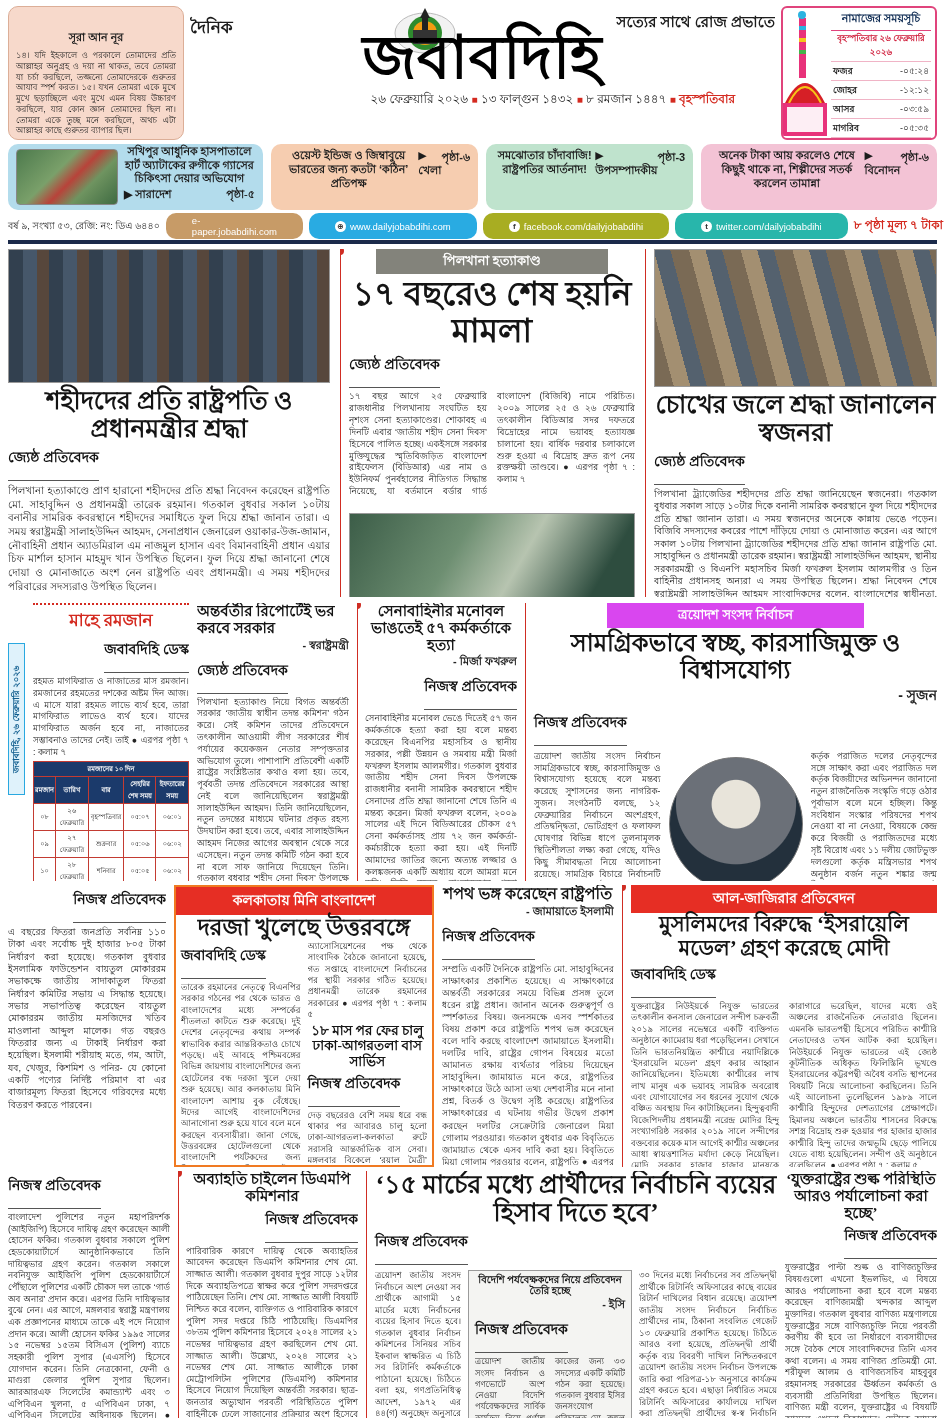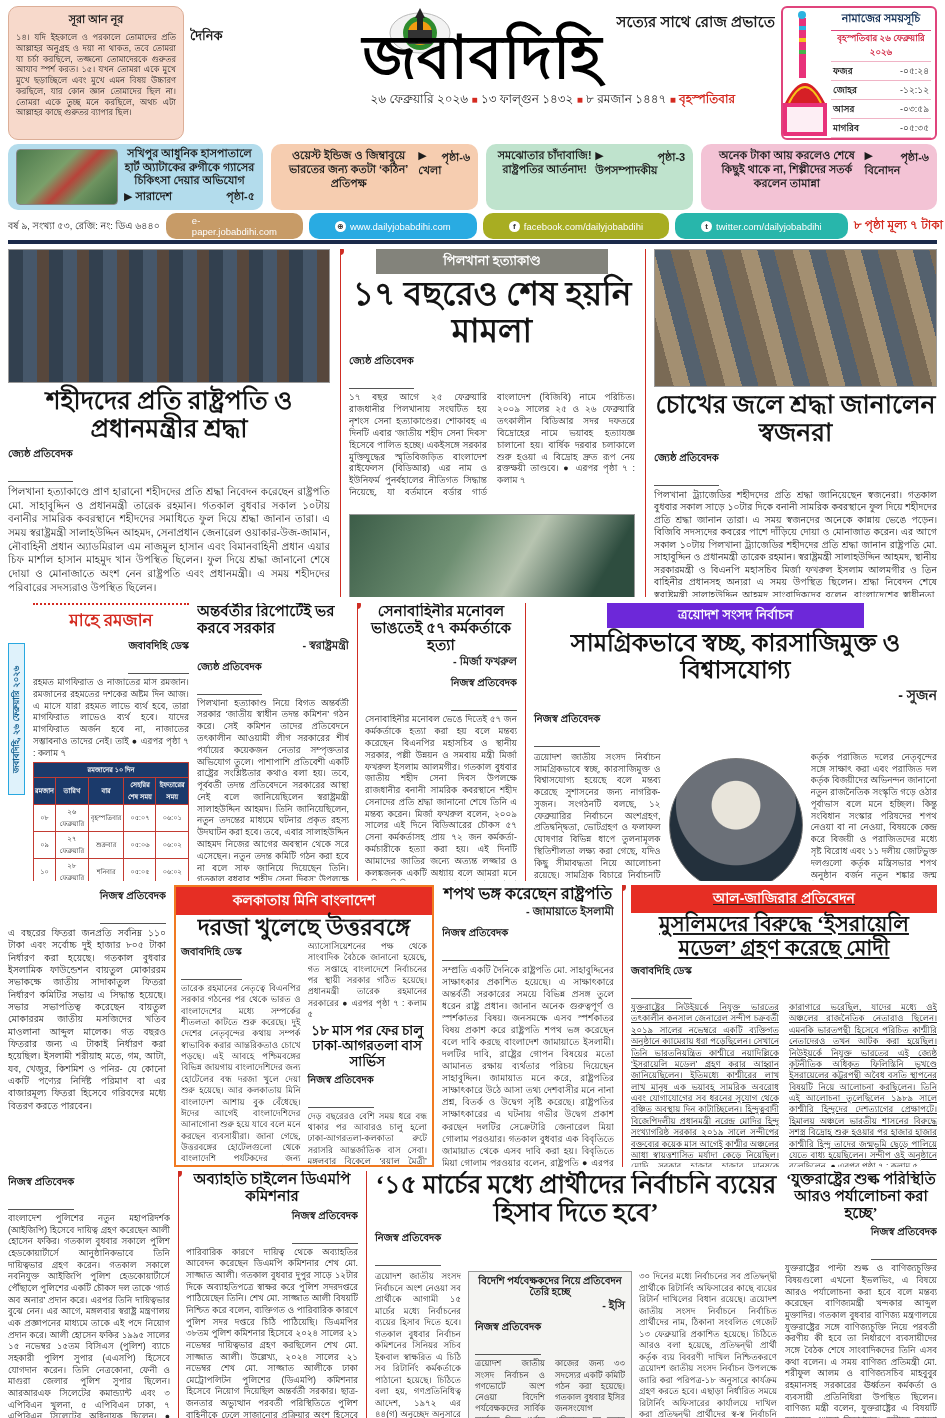--- a/index.html
+++ b/index.html
@@ -1,35 +1,35 @@
 <!DOCTYPE html>
 <html><head>
 <meta charset="utf-8">
 <style>
   html,body{margin:0;padding:0;background:#9a9a9a;}
   .page{width:945px;height:1418px;background:#ffffff;margin:0 auto;overflow:hidden;position:relative;
         font-family:"Liberation Sans","DejaVu Sans",sans-serif;color:#1c1c1c;}
   .hl{font-family:"Liberation Serif","DejaVu Serif",serif;font-weight:bold;color:#141414;line-height:1.12;text-align:center;}
   .body-txt{font-size:9.5px;line-height:1.34;text-align:justify;color:#232323;overflow:hidden;}
-  .byline{font-weight:bold;font-size:10px;color:#111;border-bottom:1px solid #555;display:inline-block;padding-bottom:18px;margin:3px 0;}
+  .byline{font-weight:bold;font-size:14px;color:#111;border-bottom:1px solid #555;display:inline-block;padding-bottom:10px;margin:3px 0;}
   .attr{font-weight:bold;font-size:11px;text-align:right;color:#222;}
   .kicker{color:#fff;font-weight:bold;text-align:center;font-size:13px;padding:2px 4px;}
   .photo{border:1px solid #999;}
   .vr{border-left:1px solid #cf2d23;}
   .redline{position:relative;}
   .redline::before{content:"";position:absolute;left:-5px;top:-2px;width:8px;height:8px;border-radius:50%;background:#cf2d23;}
 
   
   .header{display:flex;gap:6px;padding:6px 8px 0 8px;height:134px;}
-  .verse-box{width:160px;flex:none;background:#f7d9cb;border:1px solid #dcae97;border-radius:10px;padding:4px 7px;}
+  .verse-box{width:160px;flex:none;background:#f7d9cb;border:1px solid #dcae97;border-radius:10px;padding:22px 7px;}
   .verse-title{font-weight:bold;font-size:11px;text-align:center;margin-bottom:2px;}
   .verse-body{font-size:8.3px;line-height:1.3;text-align:justify;}
   .mast{flex:1;display:flex;flex-direction:column;align-items:center;overflow:hidden;}
   .mast-top{display:flex;width:100%;align-items:flex-start;justify-content:space-between;}
-  .daily{font-size:13px;font-weight:bold;margin-top:20px;text-align:center;}
+  .daily{font-size:17px;font-weight:bold;margin-top:8px;text-align:center;}
   .tagline{font-size:15px;font-weight:bold;margin-top:4px;}
   .mast-title{font-size:60px;font-weight:bold;letter-spacing:1px;line-height:1.0;margin-top:-34px;
               font-family:"Liberation Serif","DejaVu Serif",serif;color:#000;}
   .dateline{font-size:12px;margin-top:2px;align-self:flex-end;padding-right:40px;}
   .dateline .sq{color:#d42a20;font-size:10px;}
   .dateline .wd{color:#d42a20;font-weight:bold;}
   .prayer{width:152px;flex:none;border:2px solid #e0447c;border-radius:6px;background:#fff;overflow:hidden;display:flex;}
   .mosque{width:44px;flex:none;position:relative;}
   .prayer-main{flex:1;padding:2px 4px;}
   .prayer-title{font-weight:bold;font-size:11px;text-align:center;color:#0d2a52;border-bottom:1px solid #e0447c;padding-bottom:1px;}
@@ -38,21 +38,21 @@
   .prayer-row b{font-weight:bold;}
 
   
   .teasers{display:flex;gap:8px;margin:4px 8px;height:66px;}
   .teaser{border-radius:10px;padding:5px 8px;display:flex;flex-direction:row;justify-content:space-between;overflow:hidden;}
   .teaser-main{font-weight:bold;font-size:11px;text-align:center;line-height:1.25;}
   .teaser-foot{display:flex;justify-content:space-between;font-weight:bold;font-size:11px;}
   .t1{background:#b3dcec;flex:1.25;flex-direction:row;gap:6px;}
   .t1 .tphoto{width:100px;flex:none;border-radius:4px;border:1px solid #888;
       background:linear-gradient(135deg,#4d7a4d 0%,#7aa06a 40%,#b8433a 55%,#6f9460 70%,#3f6b42 100%);}
-  .t1 .tcol{flex:1;display:flex;flex-direction:column;justify-content:center;}
+  .t1 .tcol{flex:1;display:flex;flex-direction:column;justify-content:flex-end;font-family:Liberation Serif, serif;}
   .t2{background:#f6cdb0;flex:1;}
   .t3{background:#bfe3cd;flex:1;}
   .t4{background:#f3c3d5;flex:1.15;}
 
   
   .infobar{display:flex;align-items:center;gap:6px;margin:2px 8px;height:24px;font-size:10px;}
   .issue{flex:none;font-size:9.5px;color:#222;}
   .pills{flex:1;display:flex;gap:6px;justify-content:center;}
   .pill{color:#fff;border-radius:10px;padding:2px 26px;font-size:9.5px;display:flex;align-items:center;gap:4px;}
   .p1{background:#c79b67;}.p2{background:#29abe2;}.p3{background:#a8ad22;}.p4{background:#28b6ab;}
@@ -86,21 +86,21 @@
   .ram-brand{color:#d42a20;font-weight:bold;font-size:17px;text-align:center;border-top:2px dotted #d42a20;padding-top:2px;
              font-family:"Liberation Serif","DejaVu Serif",serif;}
   .hl-md{font-size:17px;}
   .ramtab{width:100%;border-collapse:collapse;margin-top:3px;font-size:6.6px;}
   .ramtab th{background:#1b3a6b;color:#fff;padding:1px;border:1px solid #c33b32;font-weight:bold;}
   .ramtab td{border:1px solid #c33b32;padding:1px 2px;text-align:center;color:#222;}
   .ramtab .ttl{background:#1b3a6b;color:#fff;text-align:center;font-weight:bold;}
   .c-m1,.c-m2{width:152px;flex:none;}
   .hl-sm{font-size:15px;}
   .c-elec{flex:1;}
-  .k-khaki{background:#6d28d9;width:62%;margin:0 auto 2px auto;}
+  .k-khaki{background:#d946ef;width:62%;margin:0 auto 2px auto;}
   .elec-body{display:flex;gap:8px;margin-top:2px;}
   .elec-col{flex:1;font-size:8.8px;}
   .circle-photo{width:132px;height:132px;border-radius:50%;flex:none;align-self:flex-start;margin-top:6px;
       background:radial-gradient(circle at 50% 35%,#e8e4da 0 22%,#6b7078 23% 55%,#23303c 56% 100%);border:1px solid #777;}
 
   
   .low-band{height:282px;margin-top:4px;gap:8px;}
   .c-fitra{width:158px;flex:none;}
   .hl-ul{text-decoration:underline;}
   .kolkata{width:256px;flex:none;border:2px solid #f07a22;display:flex;flex-direction:column;overflow:hidden;}
@@ -377,21 +377,21 @@
       </div>
     </div>
 
     <div class="col c-oath">
       <div class="hl hl-sm" style="font-size:16px;">শপথ ভঙ্গ করেছেন রাষ্ট্রপতি</div>
       <div class="attr">- জামায়াতে ইসলামী</div>
       <div class="byline">নিজস্ব প্রতিবেদক</div>
       <div class="body-txt" style="font-size:9px;">সম্প্রতি একটি দৈনিকে রাষ্ট্রপতি মো. সাহাবুদ্দিনের সাক্ষাৎকার প্রকাশিত হয়েছে। এ সাক্ষাৎকারে অন্তর্বর্তী সরকারের সময়ে বিভিন্ন প্রসঙ্গ তুলে ধরেন রাষ্ট্র প্রধান। জানান অনেক গুরুত্বপূর্ণ ও স্পর্শকাতর বিষয়। জনসমক্ষে এসব স্পর্শকাতর বিষয় প্রকাশ করে রাষ্ট্রপতি শপথ ভঙ্গ করেছেন বলে দাবি করছে বাংলাদেশ জামায়াতে ইসলামী। দলটির দাবি, রাষ্ট্রের গোপন বিষয়ের মতো আমানত রক্ষায় ব্যর্থতার পরিচয় দিয়েছেন সাহাবুদ্দিন। জামায়াত মনে করে, রাষ্ট্রপতির সাক্ষাৎকারে উঠে আসা তথ্য দেশবাসীর মনে নানা প্রশ্ন, বিতর্ক ও উদ্বেগ সৃষ্টি করেছে। রাষ্ট্রপতির সাক্ষাৎকারের এ ঘটনায় গভীর উদ্বেগ প্রকাশ করছেন দলটির সেক্রেটারি জেনারেল মিয়া গোলাম পরওয়ার। গতকাল বুধবার এক বিবৃতিতে জামায়াত থেকে এসব দাবি করা হয়। বিবৃতিতে মিয়া গোলাম পরওয়ার বলেন, রাষ্ট্রপতি ● এরপর পৃষ্ঠা ৭ : কলাম ৩</div>
     </div>
 
-    <div class="col c-alj vr redline" style="padding-left:8px;text-decoration:underline;">
+    <div class="col c-alj vr redline" style="padding-left:8px;">
       <div class="kicker k-red">আল-জাজিরার প্রতিবেদন</div>
       <div class="hl" style="font-size:21px;">মুসলিমদের বিরুদ্ধে ‘ইসরায়েলি মডেল’ গ্রহণ করেছে মোদী</div>
       <div class="byline">জবাবদিহি ডেস্ক</div>
       <div class="body-txt two-col" style="font-size:8.5px;height:185px;">যুক্তরাষ্ট্রের নিউইয়র্কে নিযুক্ত ভারতের তৎকালীন কনসাল জেনারেল সন্দীপ চক্রবর্তী ২০১৯ সালের নভেম্বরে একটি ব্যক্তিগত অনুষ্ঠানে ক্যামেরায় ধরা পড়েছিলেন। সেখানে তিনি ভারতনিয়ন্ত্রিত কাশ্মীরে নয়াদিল্লিকে ‘ইসরায়েলি মডেল’ গ্রহণ করার আহ্বান জানিয়েছিলেন। ইতিমধ্যে কাশ্মীরের লাখ লাখ মানুষ এক ভয়াবহ সামরিক অবরোধ এবং যোগাযোগের সব ধরনের সুযোগ থেকে বঞ্চিত অবস্থায় দিন কাটাচ্ছিলেন। হিন্দুত্ববাদী বিজেপিদলীয় প্রধানমন্ত্রী নরেন্দ্র মোদির হিন্দু সংখ্যাগরিষ্ঠ সরকার ২০১৯ সালে সন্দীপের বক্তব্যের কয়েক মাস আগেই কাশ্মীর অঞ্চলের আধা স্বায়ত্তশাসিত মর্যাদা কেড়ে নিয়েছিল। মোদি সরকার হাজার হাজার মানুষকে কারাগারে ভরেছিল, যাদের মধ্যে ওই অঞ্চলের রাজনৈতিক নেতারাও ছিলেন। এমনকি ভারতপন্থী হিসেবে পরিচিত কাশ্মীরি নেতাদেরও তখন আটক করা হয়েছিল। নিউইয়র্কে নিযুক্ত ভারতের এই জ্যেষ্ঠ কূটনীতিক অধিকৃত ফিলিস্তিনি ভূখণ্ডে ইসরায়েলের কট্টরপন্থী অবৈধ বসতি স্থাপনের বিষয়টি নিয়ে আলোচনা করছিলেন। তিনি এই আলোচনা তুলেছিলেন ১৯৮৯ সালে কাশ্মীরি হিন্দুদের দেশত্যাগের প্রেক্ষাপটে। হিমালয় অঞ্চলে ভারতীয় শাসনের বিরুদ্ধে সশস্ত্র বিদ্রোহ শুরু হওয়ার পর হাজার হাজার কাশ্মীরি হিন্দু তাদের জন্মভূমি ছেড়ে পালিয়ে যেতে বাধ্য হয়েছিলেন। সন্দীপ ওই অনুষ্ঠানে বলেছিলেন, ● এরপর পৃষ্ঠা ৭ : কলাম ৫</div>
     </div>
   </div>
 
   <div class="band bot-band">
     <div class="col c-igp">
       <div class="byline">নিজস্ব প্রতিবেদক</div>

